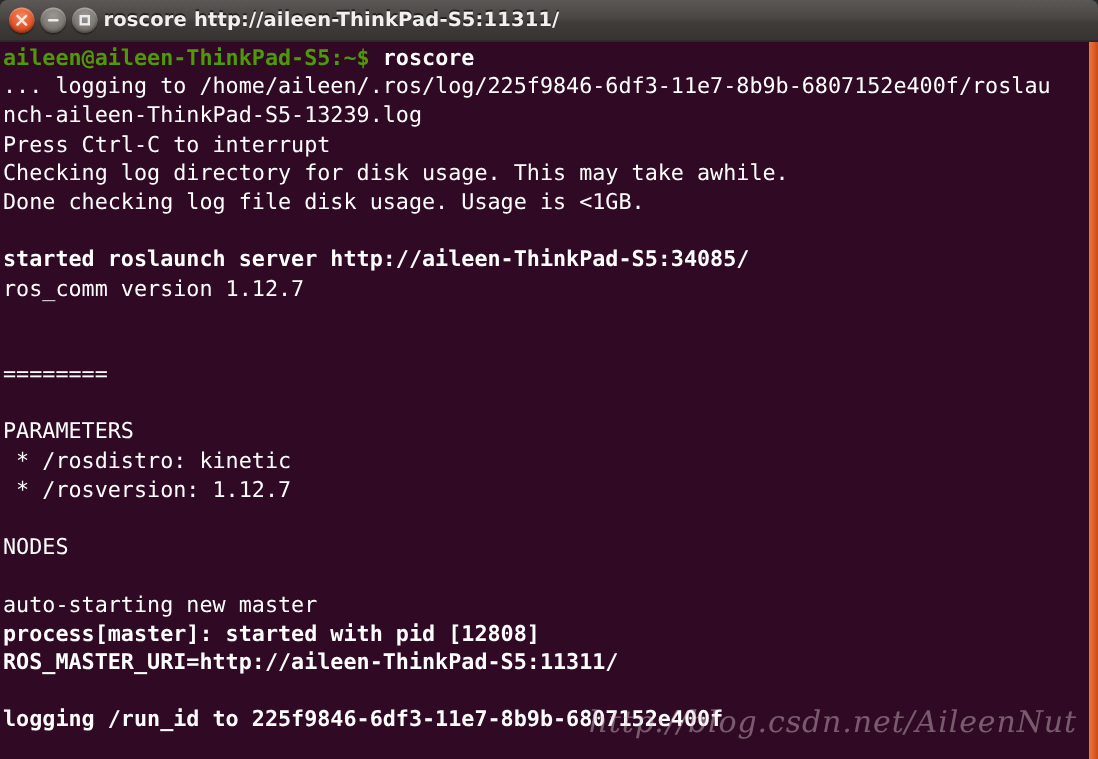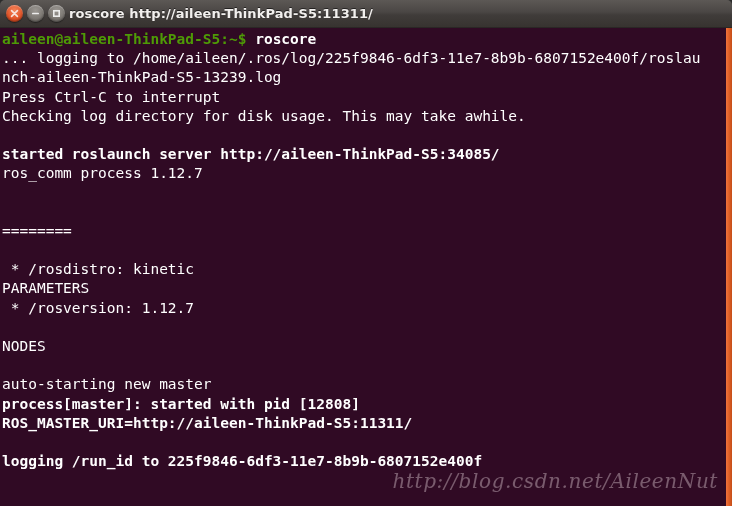--- a/index.html
+++ b/index.html
@@ -154,29 +154,30 @@
     <div id="title-text">roscore http://aileen-ThinkPad-S5:11311/</div>
   </div>
 
   <div id="terminal">
     <div id="screen">
         <div class="line"><span class="green">aileen@aileen-ThinkPad-S5:~$</span><span class="white bold"> roscore</span></div>
         <div class="line"><span class="">... logging to /home/aileen/.ros/log/225f9846-6df3-11e7-8b9b-6807152e400f/roslau</span></div>
         <div class="line"><span class="">nch-aileen-ThinkPad-S5-13239.log</span></div>
         <div class="line"><span class="">Press Ctrl-C to interrupt</span></div>
         <div class="line"><span class="">Checking log directory for disk usage. This may take awhile.</span></div>
+        <div class="line"><span class="">Done checking log file disk usage. Usage is &lt;1GB.</span></div>
         <div class="line blank"><span class=""></span></div>
         <div class="line"><span class="bold">started roslaunch server http://aileen-ThinkPad-S5:34085/</span></div>
-        <div class="line"><span class="">ros_comm process 1.12.7</span></div>
+        <div class="line"><span class="">ros_comm version 1.12.7</span></div>
         <div class="line blank"><span class=""></span></div>
         <div class="line blank"><span class=""></span></div>
         <div class="line"><span class="">========</span></div>
         <div class="line blank"><span class=""></span></div>
+        <div class="line"><span class="">PARAMETERS</span></div>
         <div class="line"><span class=""> * /rosdistro: kinetic</span></div>
-        <div class="line"><span class="">PARAMETERS</span></div>
         <div class="line"><span class=""> * /rosversion: 1.12.7</span></div>
         <div class="line blank"><span class=""></span></div>
         <div class="line"><span class="">NODES</span></div>
         <div class="line blank"><span class=""></span></div>
         <div class="line"><span class="">auto-starting new master</span></div>
         <div class="line"><span class="bold">process[master]: started with pid [12808]</span></div>
         <div class="line"><span class="bold">ROS_MASTER_URI=http://aileen-ThinkPad-S5:11311/</span></div>
         <div class="line blank"><span class=""></span></div>
         <div class="line"><span class="bold">logging /run_id to 225f9846-6df3-11e7-8b9b-6807152e400f</span></div>
       </div>

